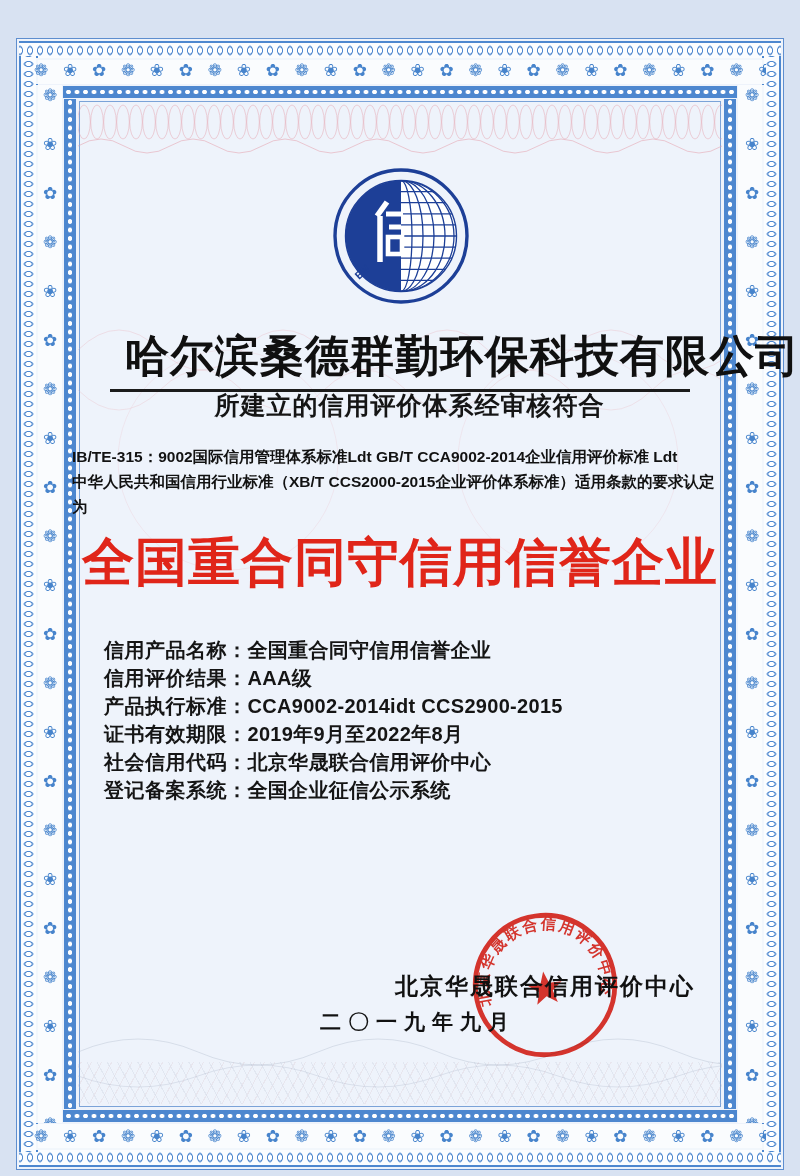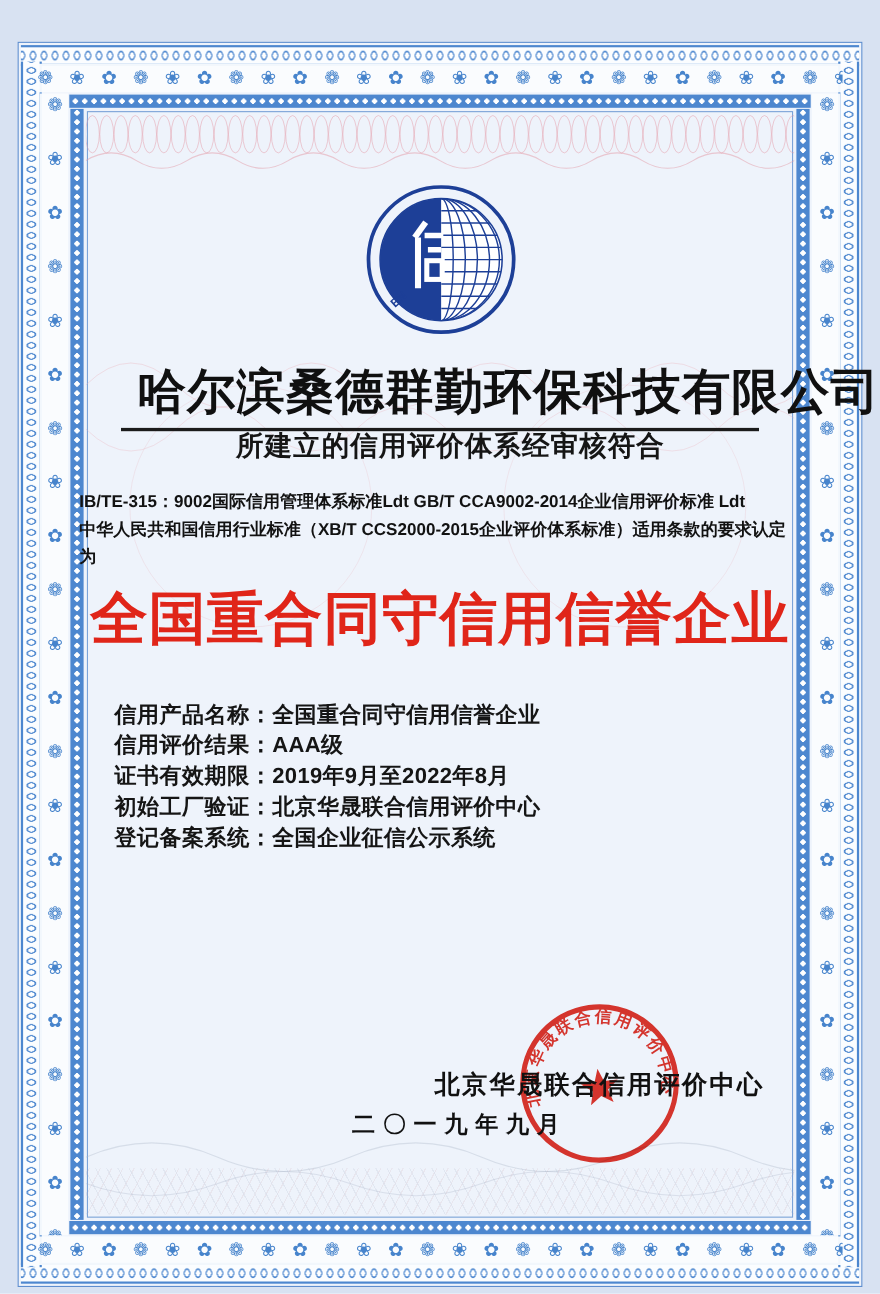--- a/index.html
+++ b/index.html
@@ -220,22 +220,23 @@
 <div class="subtitle">所建立的信用评价体系经审核符合</div>
 <div class="standards">
   <div>IB/TE-315：9002国际信用管理体系标准Ldt  GB/T  CCA9002-2014企业信用评价标准  Ldt</div>
   <div>中华人民共和国信用行业标准（XB/T CCS2000-2015企业评价体系标准）适用条款的要求认定为</div>
 </div>
 <div class="award">全国重合同守信用信誉企业</div>
 
 <div class="fields">
   <div class="field-row"><span class="f-label">信用产品名称：</span><span class="f-value">全国重合同守信用信誉企业</span></div>
   <div class="field-row"><span class="f-label">信用评价结果：</span><span class="f-value">AAA级</span></div>
+  <div class="field-row"><span class="f-label">产品执行标准：</span><span class="f-value">CCA9002-2014idt CCS2900-2015</span></div>
   <div class="field-row"><span class="f-label">证书有效期限：</span><span class="f-value">2019年9月至2022年8月</span></div>
-  <div class="field-row"><span class="f-label">初始工厂验证：</span><span class="f-value">北京华晟联合信用评价中心</span></div>
+  <div class="field-row"><span class="f-label">社会信用代码：</span><span class="f-value">北京华晟联合信用评价中心</span></div>
   <div class="field-row"><span class="f-label">登记备案系统：</span><span class="f-value">全国企业征信公示系统</span></div>
 </div>
 
 <div class="seal">
   <svg width="156" height="156" viewBox="0 0 150 150">
     <defs>
       <path id="sealArc" d="M 21.5 89 A 55 55 0 1 1 128.5 89" fill="none"></path>
     </defs>
     <circle cx="75" cy="75" r="67" fill="none" stroke="#e1251b" stroke-width="4.6"></circle>
     <polygon fill="#e1251b" points="75,62 79.1,73.3 91.2,73.7 81.7,81.2 85,92.8 75,86 65,92.8 68.3,81.2 58.8,73.7 70.9,73.3"></polygon>

